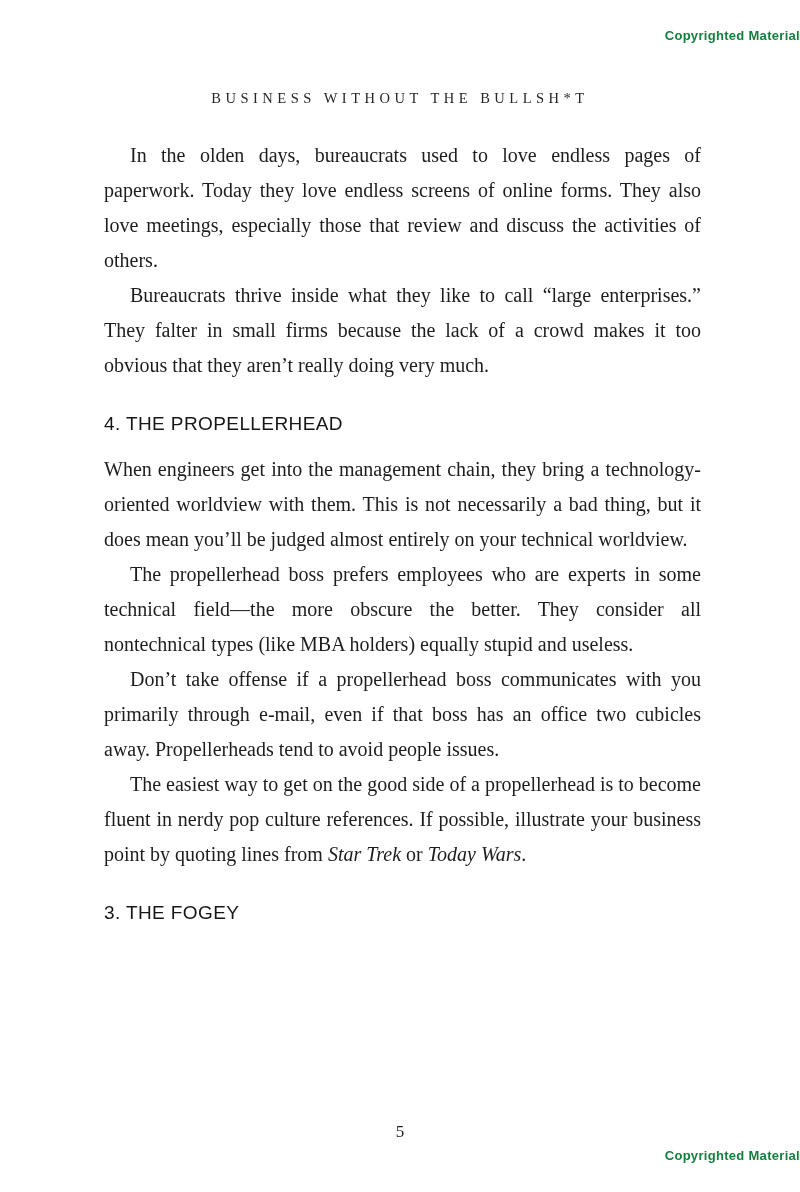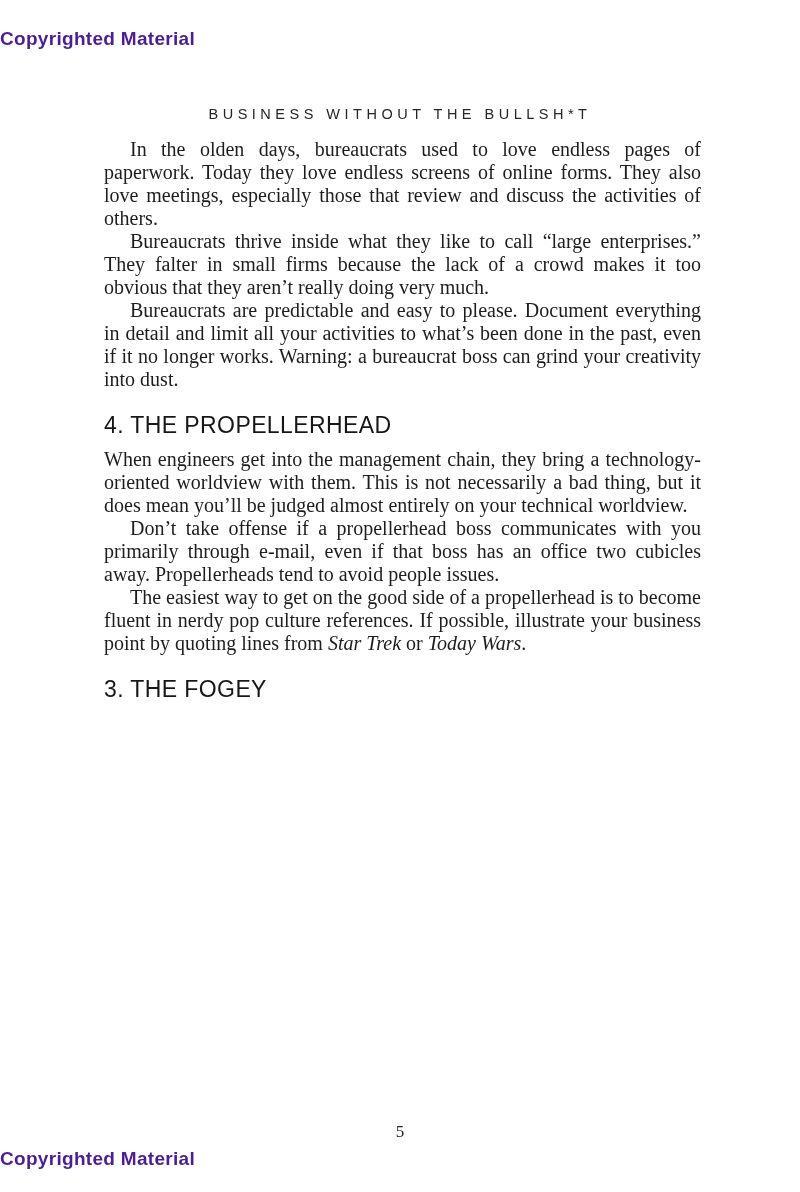--- a/index.html
+++ b/index.html
@@ -11,58 +11,57 @@
     height: 1192px;
     background: #ffffff;
     font-family: "Liberation Serif", serif;
     color: #1d1d1d;
     overflow: hidden;
   }
 
   .copyright {
     position: absolute;
     left: 0; right: 0;
-    text-align: left;
+    text-align: right;
     font-family: "Liberation Sans", sans-serif;
-    font-size: 19px;
+    font-size: 13px;
     font-weight: bold;
-    color: #4c1d95;
+    color: #15803d;
     letter-spacing: 0.3px;
   }
   .copyright--top { top: 28px; }
   .copyright--bottom { top: 1148px; }
 
   .running-header {
     position: absolute;
     top: 90px; left: 0; right: 0;
     text-align: center;
-    font-family: Liberation Sans, sans-serif;
+    font-family: Liberation Serif, serif;
     font-size: 14.5px;
     font-weight: normal;
     letter-spacing: 4.5px;
     color: #252525;
-    margin-top: 16px;
   }
 
   .body-text {
     position: absolute;
     top: 138px;
     left: 104px;
     width: 597px;
     font-size: 20px;
-    line-height: 23px;
+    line-height: 35px;
     text-align: justify;
   }
 
   .para { margin: 0; padding: 0; }
   .para--indent { text-indent: 26px; }
 
   .section-heading {
     font-family: "Liberation Sans", sans-serif;
-    font-size: 23px;
+    font-size: 19px;
     font-weight: 500;
     letter-spacing: 0.4px;
     text-align: left;
     text-indent: 0;
     margin: 23px 0 11px 0;
     color: #161616;
   }
 
   .page-number {
     position: absolute;
@@ -82,26 +81,26 @@
   <div class="copyright copyright--top">Copyrighted Material</div>
 
   <div class="running-header">BUSINESS WITHOUT THE BULLSH*T</div>
 
   <div class="body-text">
 
     <p class="para para--indent">In the olden days, bureaucrats used to love endless pages of paperwork. Today they love endless screens of online forms. They also love meetings, especially those that review and discuss the activities of others.</p>
 
     <p class="para para--indent">Bureaucrats thrive inside what they like to call “large enterprises.” They falter in small firms because the lack of a crowd makes it too obvious that they aren’t really doing very much.</p>
 
-    <p class="para para--indent">Bureaucrats are predictable and easy to please. Document everything in detail and limit all your activities to what’s been done in the past, even if it no longer works. Warning: a bureaucrat boss can grind your creativity into dust.</p>
 
     <h2 class="section-heading">4. THE PROPELLERHEAD</h2>
 
     <p class="para">When engineers get into the management chain, they bring a technology-oriented worldview with them. This is not necessarily a bad thing, but it does mean you’ll be judged almost entirely on your technical worldview.</p>
 
+    <p class="para para--indent">The propellerhead boss prefers employees who are experts in some technical field—the more obscure the better. They consider all nontechnical types (like MBA holders) equally stupid and useless.</p>
 
     <p class="para para--indent">Don’t take offense if a propellerhead boss communicates with you primarily through e-mail, even if that boss has an office two cubicles away. Propellerheads tend to avoid people issues.</p>
 
     <p class="para para--indent"><span>The easiest way to get on the good side of a propellerhead is to become fluent in nerdy pop culture references. If possible, illustrate your business point by quoting lines from </span><em>Star Trek</em><span> or </span><em>Today Wars</em><span>.</span></p>
 
     <h2 class="section-heading">3. THE FOGEY</h2>
 
 
   </div>
 

